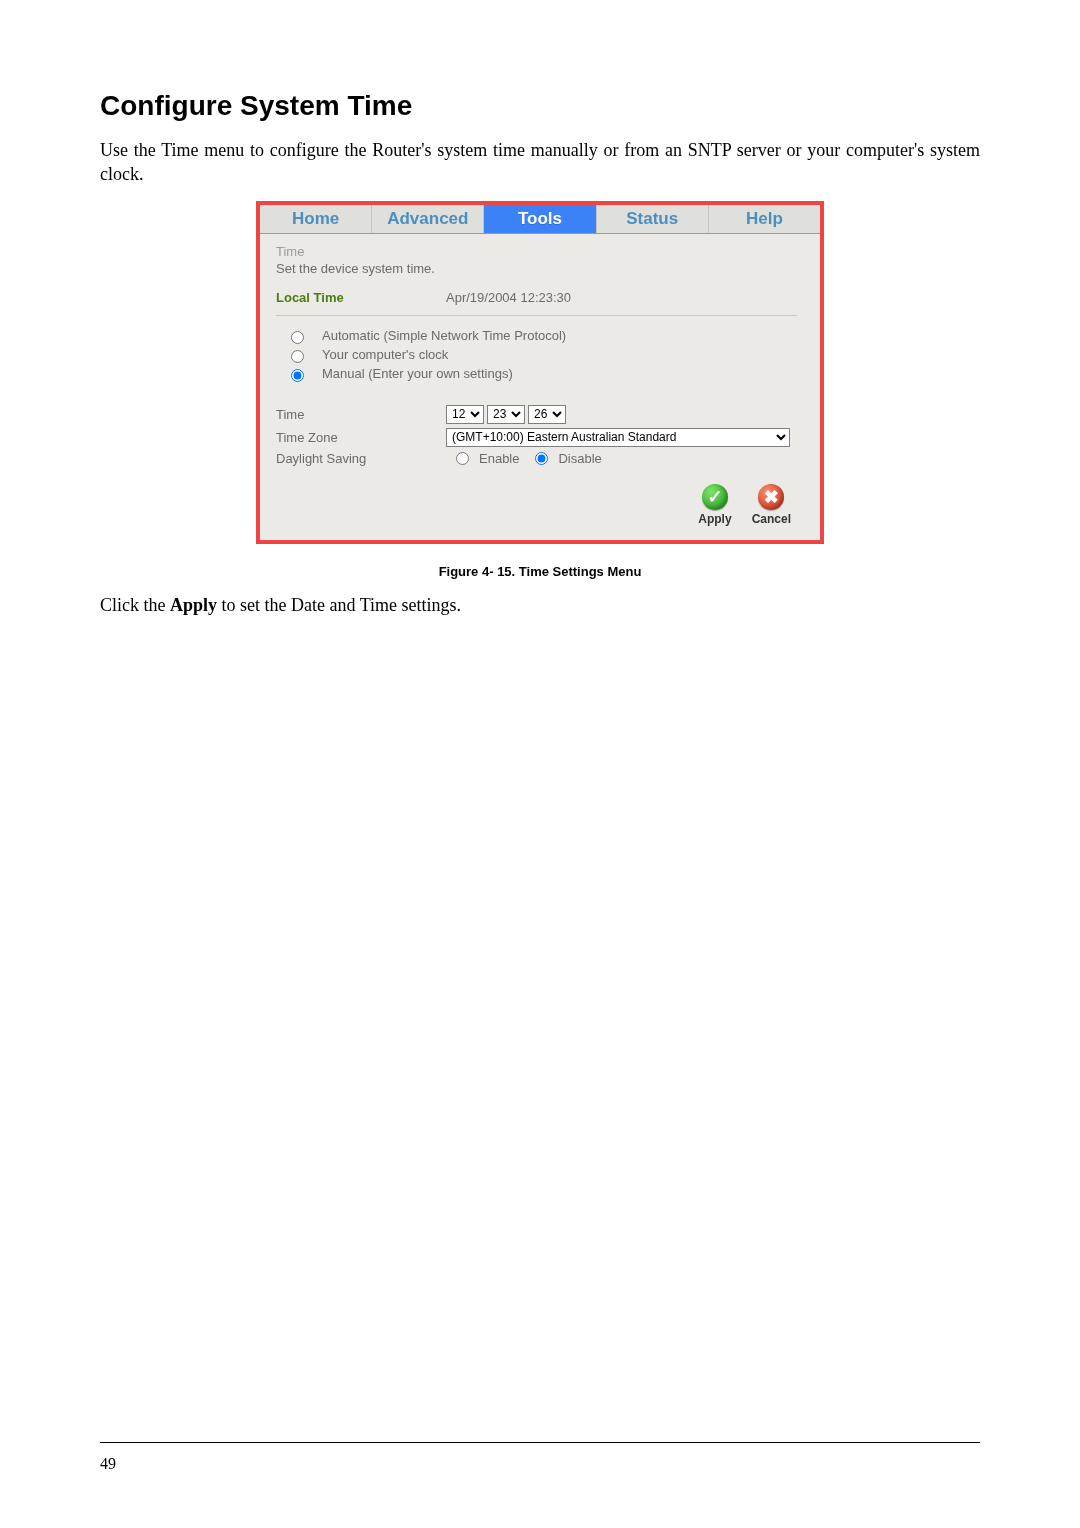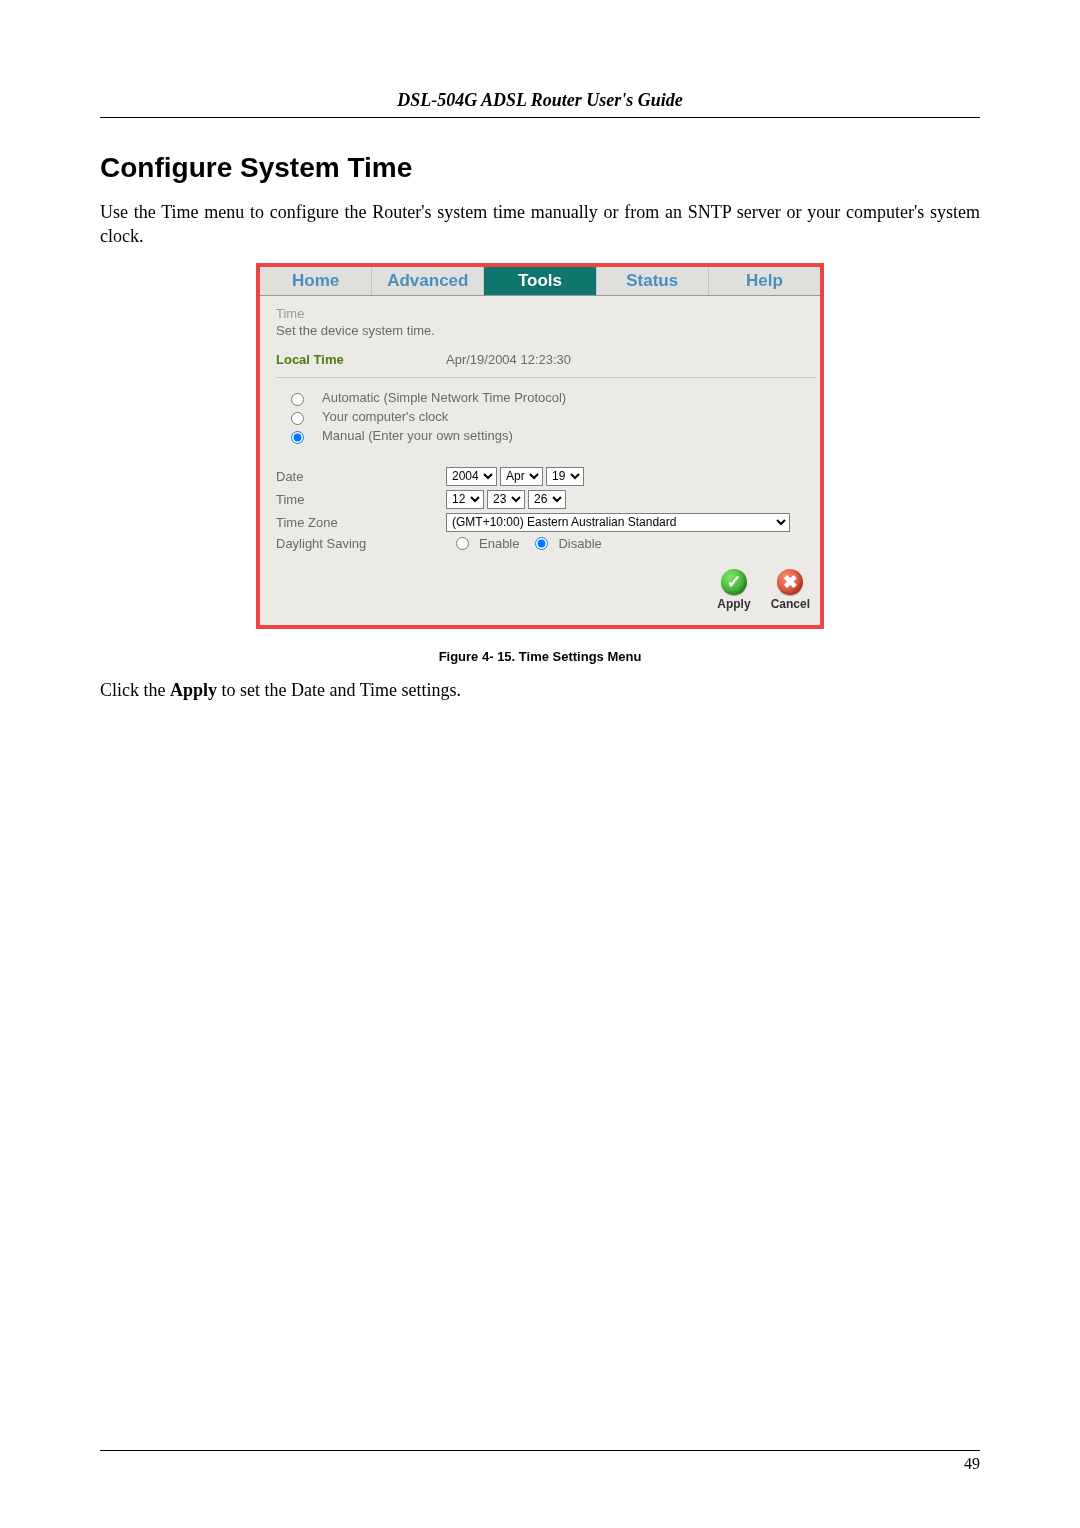--- a/index.html
+++ b/index.html
@@ -43,24 +43,24 @@
     font-family: Arial, Helvetica, sans-serif;
     font-weight: bold;
     font-size: 13px;
     margin: 20px 0 14px 0;
   }
   .footer {
     position: absolute;
     bottom: 55px;
     left: 100px;
     right: 100px;
-    text-align: right;
+    text-align: left;
     font-size: 16px;
     border-top: 1.5px solid #000;
-    padding-top: 4px;
+    padding-top: 12px;
   }
 
   
   .scr-wrap {
     width: 560px;
     margin: 10px auto 12px auto;
     border: 4px solid #ef4444;
     background: #e9e9e7;
     font-family: Tahoma, Arial, sans-serif;
     color: #555;
@@ -76,26 +76,26 @@
     flex: 1;
     text-align: center;
     line-height: 28px;
     font-weight: bold;
     font-size: 17px;
     color: #4a8fbf;
     border-right: 1px solid #c5c5c2;
   }
   .tabbar .tab:last-child { border-right: none; }
   .tabbar .tab.active {
-    background: #0f766e;
+    background: #3b82f6;
     color: #fff;
     text-shadow: 0 1px 0 rgba(0,0,0,.15);
   }
   .panel {
-    padding: 10px 4px 14px 16px;
+    padding: 10px 23px 14px 16px;
     font-size: 13px;
     color: #6a6a6a;
     background: #eceae6;
   }
   .panel .heading {
     color: #9a9a97;
     font-size: 13px;
     margin-bottom: 2px;
   }
   .panel .subhead {
@@ -135,21 +135,20 @@
   }
   .circ.green { background: radial-gradient(circle at 35% 30%, #7ee66a, #1a8f12); }
   .circ.red   { background: radial-gradient(circle at 35% 30%, #ff8a6b, #c42a16); }
   hr.sep { border:none; border-top:1px solid #c8c7c3; margin:10px 0 12px 0;}
 </style>
 </head>
 <body>
 
 <div class="page">
 
-  <div class="running-head">DSL-504G ADSL Router User's Guide</div>
 
   <h2 class="section-title">Configure System Time</h2>
 
   <p class="body">Use the Time menu to configure the Router's system time manually or from an SNTP server or your computer's system clock.</p>
 
   <div class="scr-wrap">
     <div class="tabbar">
       <div class="tab">Home</div>
       <div class="tab">Advanced</div>
       <div class="tab active">Tools</div>
@@ -177,28 +176,20 @@
         <input type="radio" name="sync" style="">
         <span>Your computer's clock</span>
       </div>
       <div class="radio-row">
         <input type="radio" name="sync" checked="" style="">
         <span>Manual (Enter your own settings)</span>
       </div>
 
       <div style="height:16px"></div>
 
-      <div class="row">
-        <div class="lbl">Date</div>
-        <div class="selects">
-          <select class="win"><option>2004</option></select>
-          <select class="win"><option>Apr</option></select>
-          <select class="win"><option>19</option></select>
-        </div>
-      </div>
 
       <div class="row">
         <div class="lbl">Time</div>
         <div class="selects">
           <select class="win"><option>12</option></select>
           <select class="win"><option>23</option></select>
           <select class="win"><option>26</option></select>
         </div>
       </div>
 

